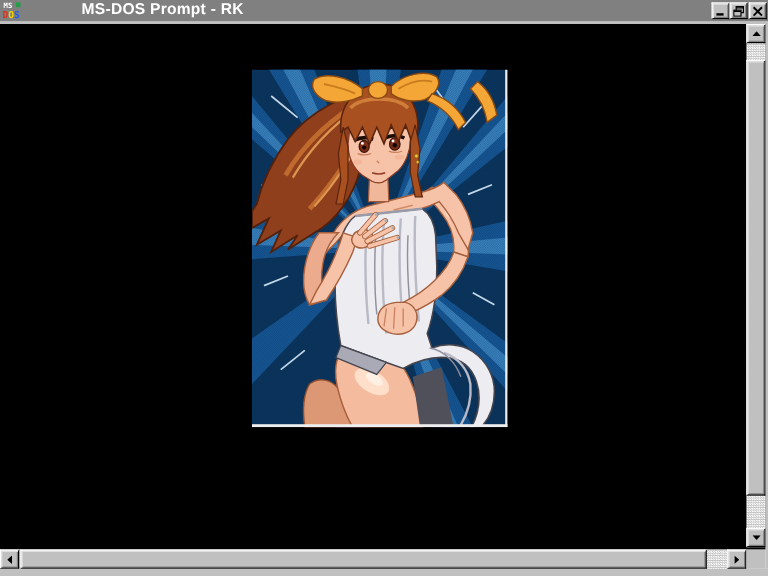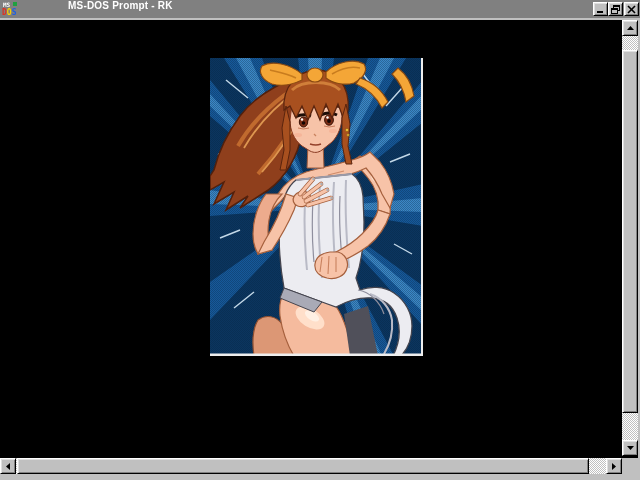--- a/index.html
+++ b/index.html
@@ -8,21 +8,21 @@
     position:relative;width:640px;height:480px;background:#ffffff;overflow:hidden;
     font-family:"Liberation Sans","DejaVu Sans",sans-serif;
   }
   
   .titlebar{
     position:absolute;left:0;top:0;width:640px;height:18px;background:#808080;
     display:flex;align-items:center;
   }
   .title-icon{position:absolute;left:2px;top:1px;width:16px;height:16px;}
   .title-text{
-    position:absolute;left:22px;top:0;color:#fff;font-weight:bold;font-size:10px;
+    position:absolute;left:22px;top:0;color:#fff;font-weight:bold;font-size:13px;
     letter-spacing:0.2px;white-space:nowrap;padding-left:46px;
   }
   .tb-btn{
     position:absolute;top:2px;width:15px;height:14px;background:#c0c0c0;
     border-top:1px solid #fff;border-left:1px solid #fff;
     border-right:1px solid #000;border-bottom:1px solid #000;
     box-shadow:inset 1px 1px 0 #dfdfdf,inset -1px -1px 0 #808080;
     display:flex;align-items:center;justify-content:center;padding:0;
   }
   .btn-min{left:593px;} .btn-restore{left:608px;} .btn-close{left:624px;}

